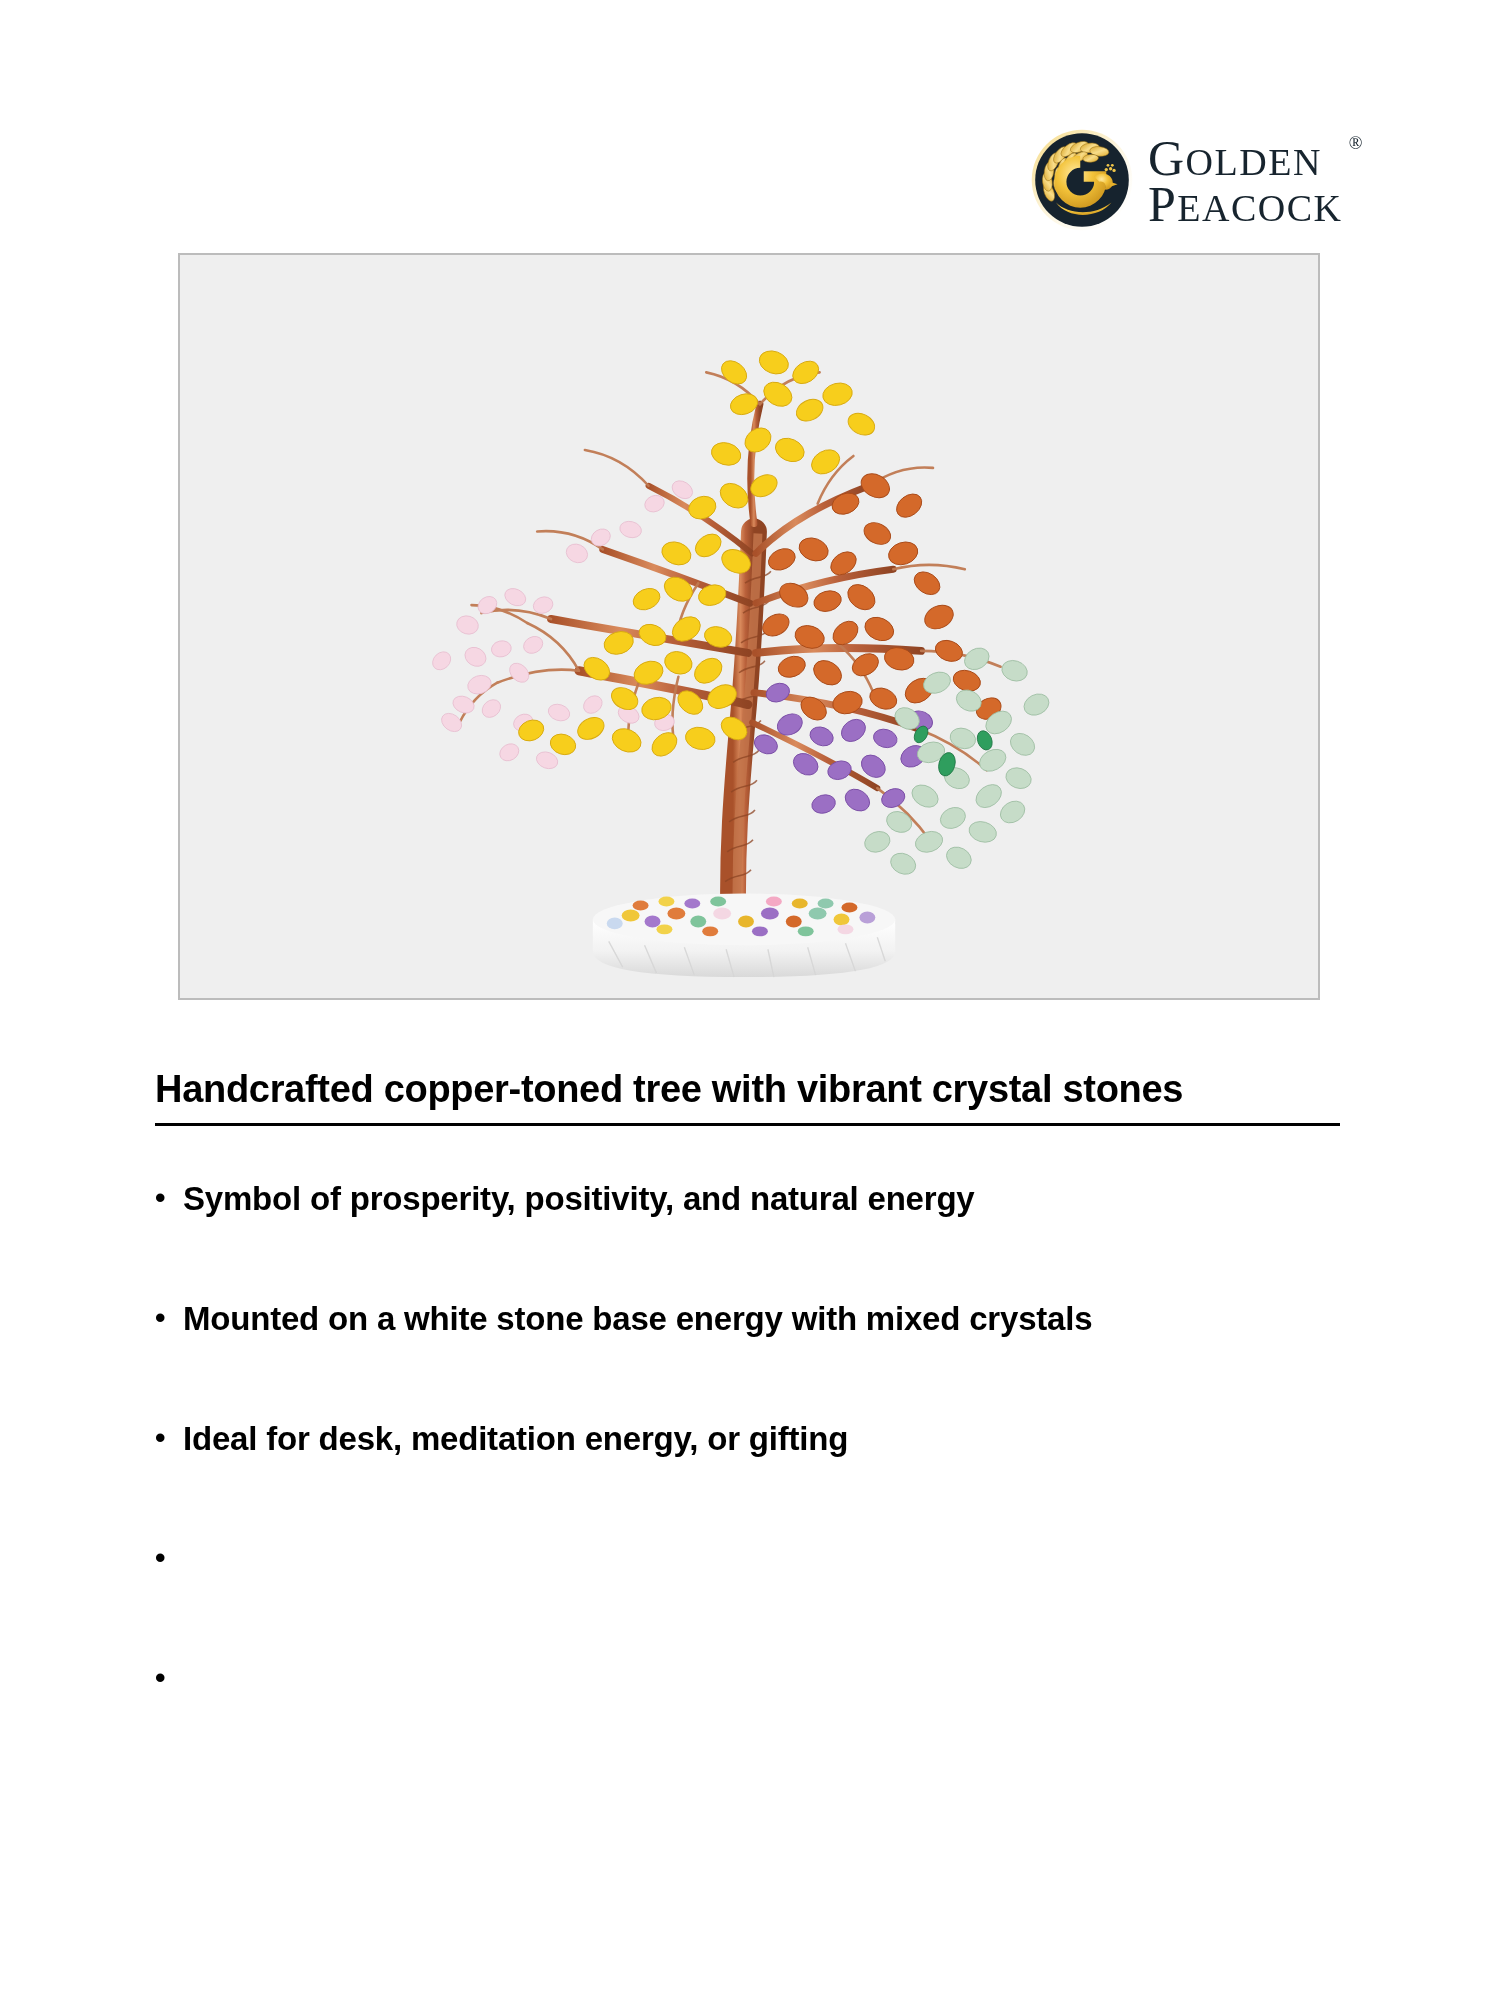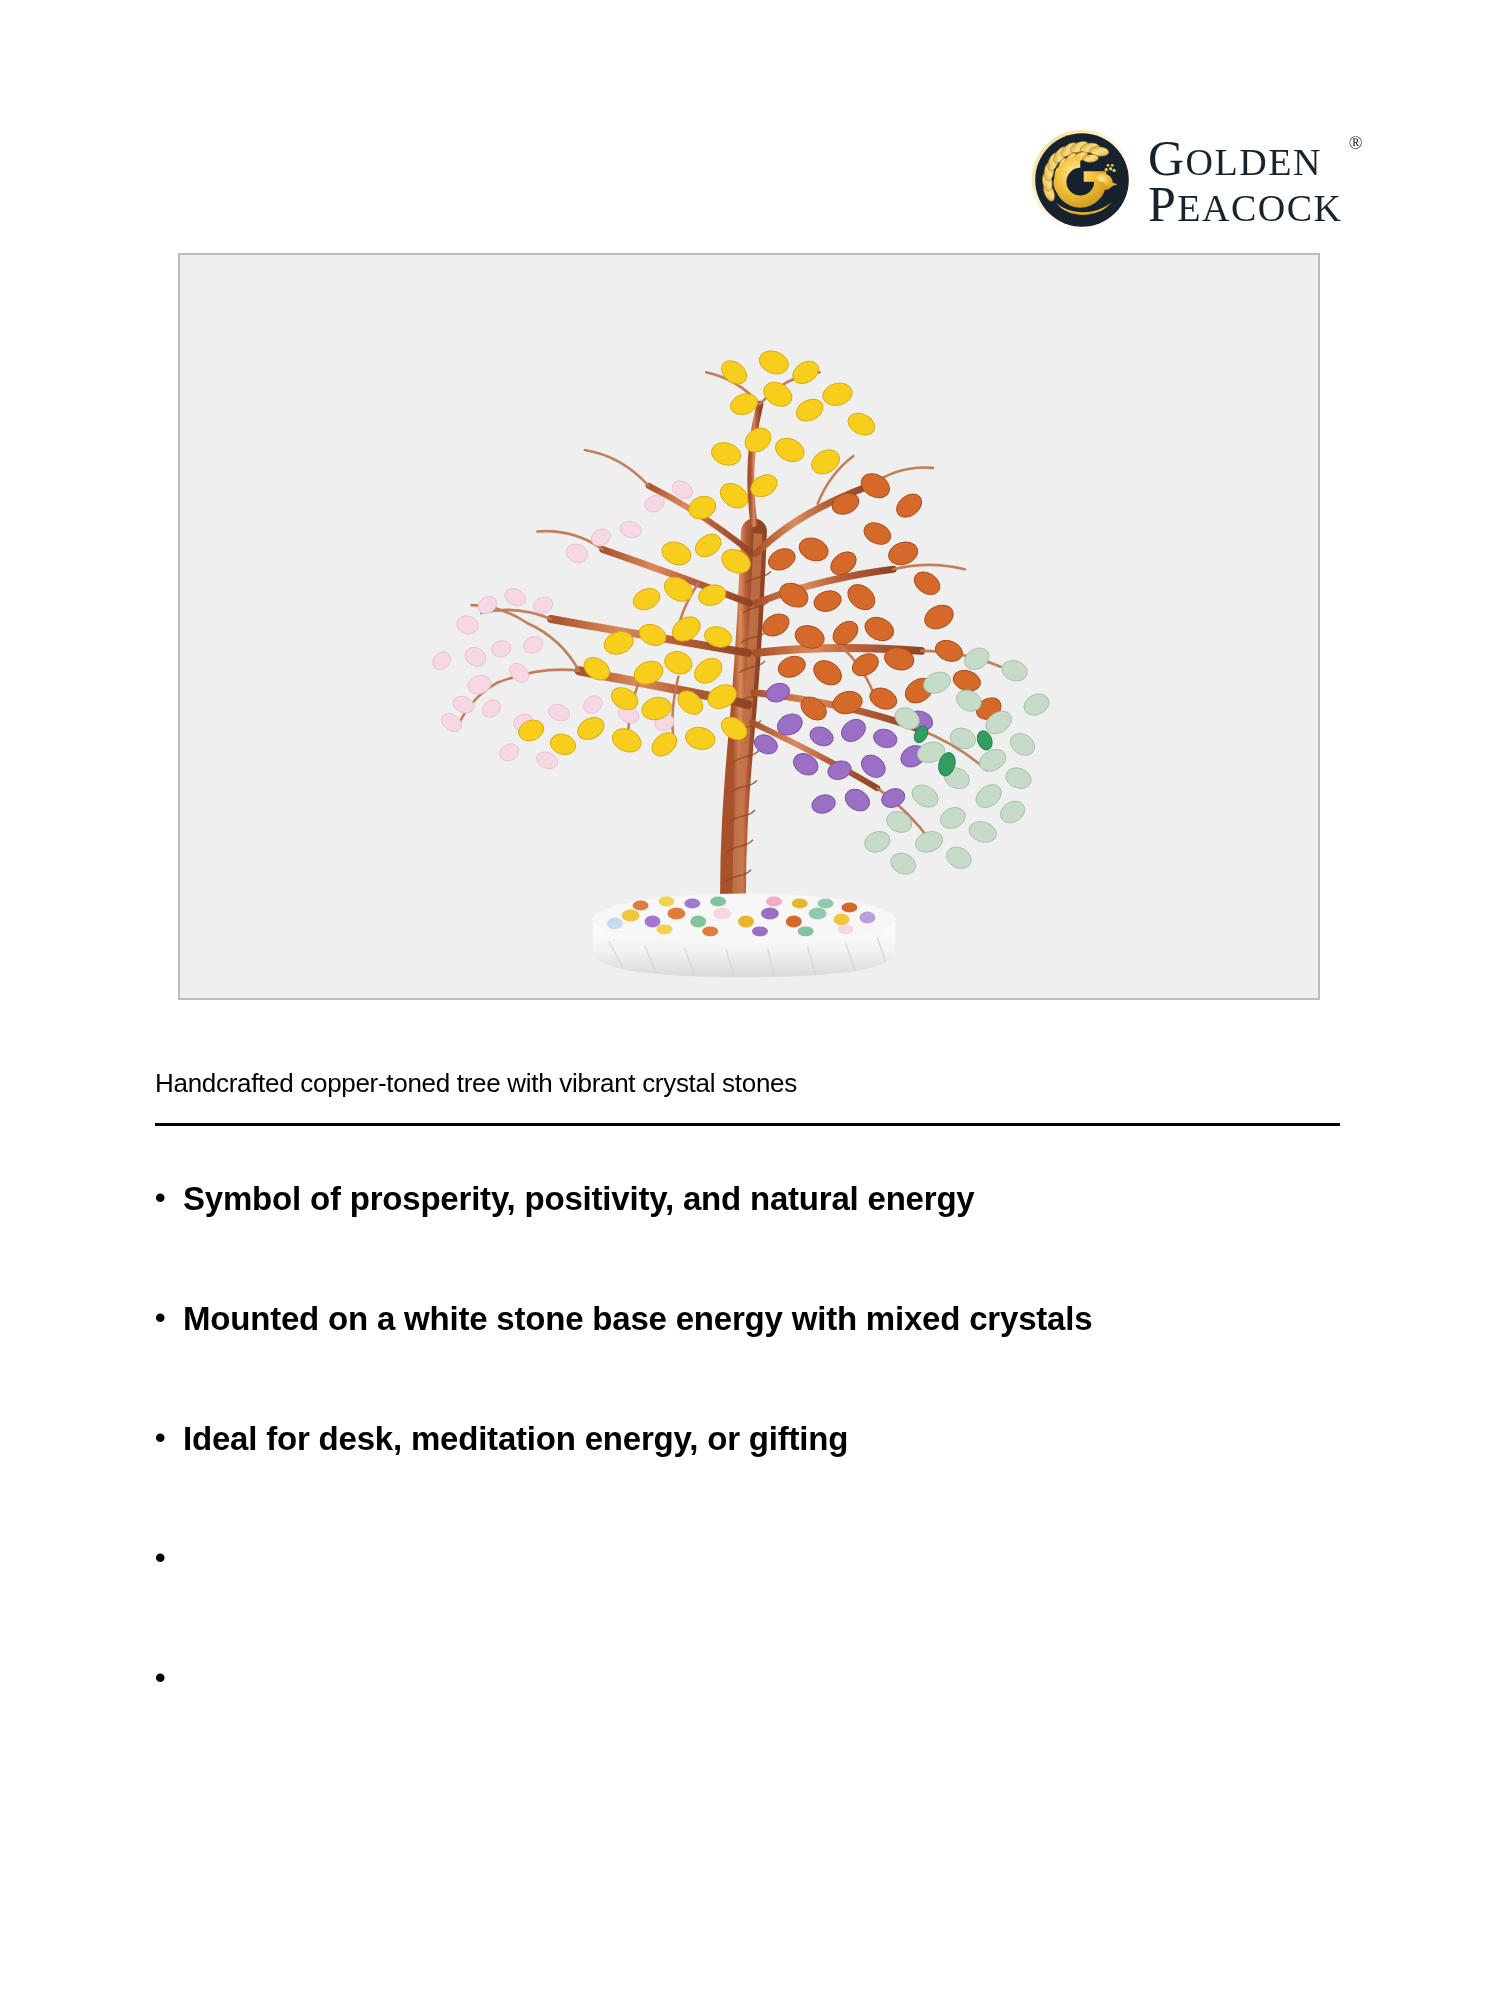--- a/index.html
+++ b/index.html
@@ -73,22 +73,22 @@
     height: 100%;
   }
 
   
   .headline {
     position: absolute;
     left: 155px;
     top: 1068px;
     width: 1200px;
     font-family: "Liberation Sans", sans-serif;
-    font-weight: normal;
-    font-size: 26px;
+    font-weight: bold;
+    font-size: 38px;
     letter-spacing: -0.3px;
     color: #000;
     white-space: nowrap;
   }
   .headline-rule {
     position: absolute;
     left: 155px;
     top: 1123px;
     width: 1185px;
     height: 3px;

